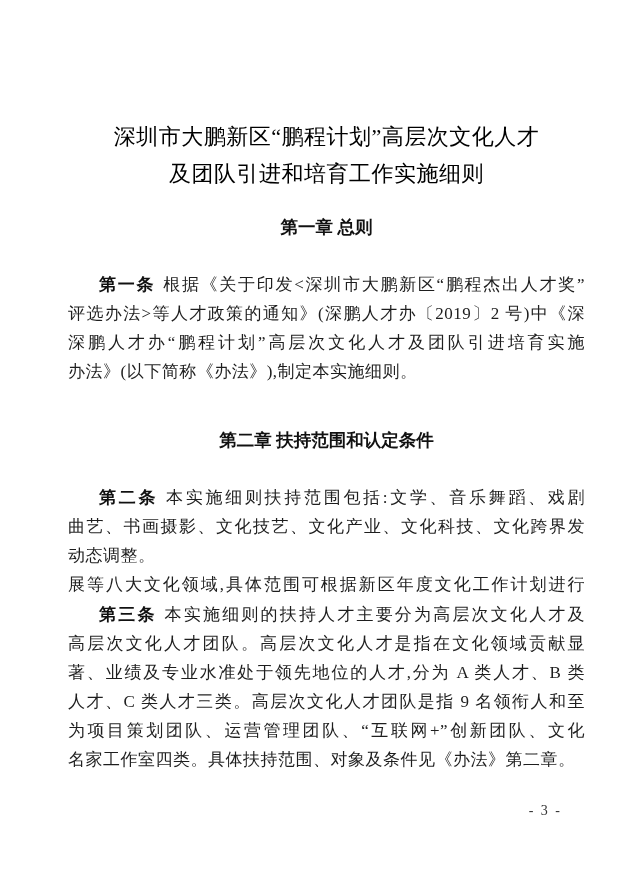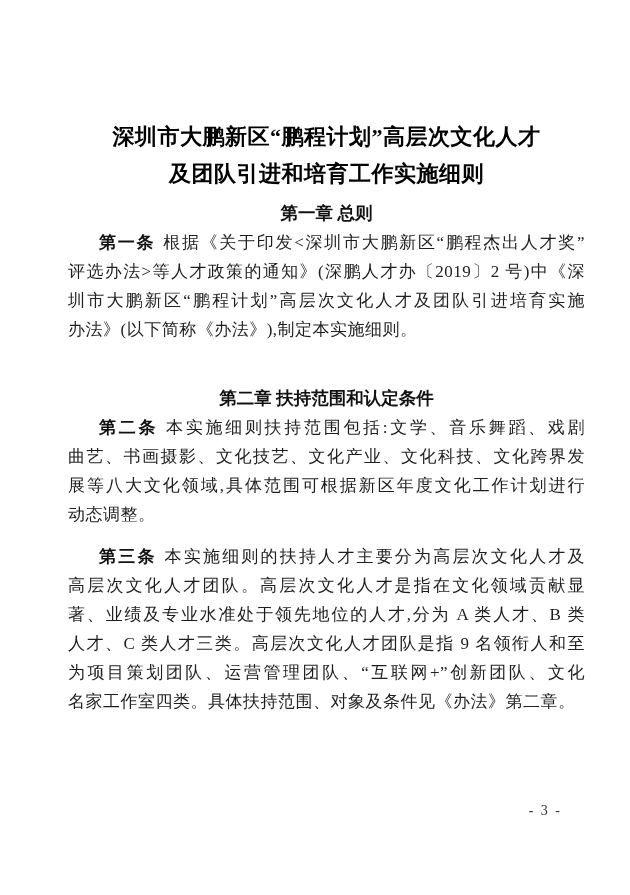--- a/index.html
+++ b/index.html
@@ -18,41 +18,42 @@
     position: relative;
     width: 630px;
     height: 895px;
     box-sizing: border-box;
     padding: 0 45px 0 68px;
     background: #ffffff;
   }
   .doc-title {
     padding-top: 118px;
     text-align: center;
-    font-weight: bold;
+    font-weight: normal;
     color: #000000;
     font-size: 22px;
     line-height: 37px;
     letter-spacing: 0.5px;
   }
   .chapter-heading {
     text-align: center;
     font-weight: bold;
     color: #111111;
     font-size: 17.5px;
     line-height: 29px;
   }
-  .ch-1 { margin-top: 7px; }
+  .ch-1 { margin-top: 21px; }
   .ch-2 { margin-top: 40px; }
   .para {
     font-size: 17px;
     line-height: 29px;
     letter-spacing: 0.5px;
+    margin-top: 28px;
   }
-  .art-3 { margin-top: 13px; }
+  .art-3 { margin-top: 1px; }
   .line {
     text-align: justify;
     text-align-last: justify;
   }
   .line.first { text-indent: 31px; }
   .line.last { text-align-last: left; font-family: Liberation Serif, serif; }
   .num {
     font-weight: bold;
     color: #111111;
     margin-right: 8px;
@@ -76,33 +77,33 @@
     <div>及团队引进和培育工作实施细则</div>
   </div>
 
   <div class="chapter-heading ch-1">第一章 总则</div>
 
   <div class="para">
     <div class="line first">
       <span class="num">第一条</span><span>根据《关于印发&lt;深圳市大鹏新区“鹏程杰出人才奖”</span>
     </div>
     <div class="line">评选办法&gt;等人才政策的通知》(深鹏人才办〔2019〕2 号)中《深</div>
-    <div class="line">圳市大鹏新区“鹏程计划”高层次文化人才及团队引进培育实施</div>
+    <div class="line">深鹏人才办“鹏程计划”高层次文化人才及团队引进培育实施</div>
     <div class="line last">办法》(以下简称《办法》),制定本实施细则。</div>
   </div>
 
   <div class="chapter-heading ch-2">第二章 扶持范围和认定条件</div>
 
   <div class="para">
     <div class="line first">
       <span class="num">第二条</span><span>本实施细则扶持范围包括:文学、音乐舞蹈、戏剧</span>
     </div>
     <div class="line">曲艺、书画摄影、文化技艺、文化产业、文化科技、文化跨界发</div>
+    <div class="line last">动态调整。</div>
     <div class="line">展等八大文化领域,具体范围可根据新区年度文化工作计划进行</div>
-    <div class="line last">动态调整。</div>
   </div>
 
   <div class="para art-3">
     <div class="line first">
       <span class="num">第三条</span><span>本实施细则的扶持人才主要分为高层次文化人才及</span>
     </div>
     <div class="line">高层次文化人才团队。高层次文化人才是指在文化领域贡献显</div>
     <div class="line">著、业绩及专业水准处于领先地位的人才,分为 A 类人才、B 类</div>
     <div class="line">人才、C 类人才三类。高层次文化人才团队是指 9 名领衔人和至</div>
     <div class="line">为项目策划团队、运营管理团队、“互联网+”创新团队、文化</div>

